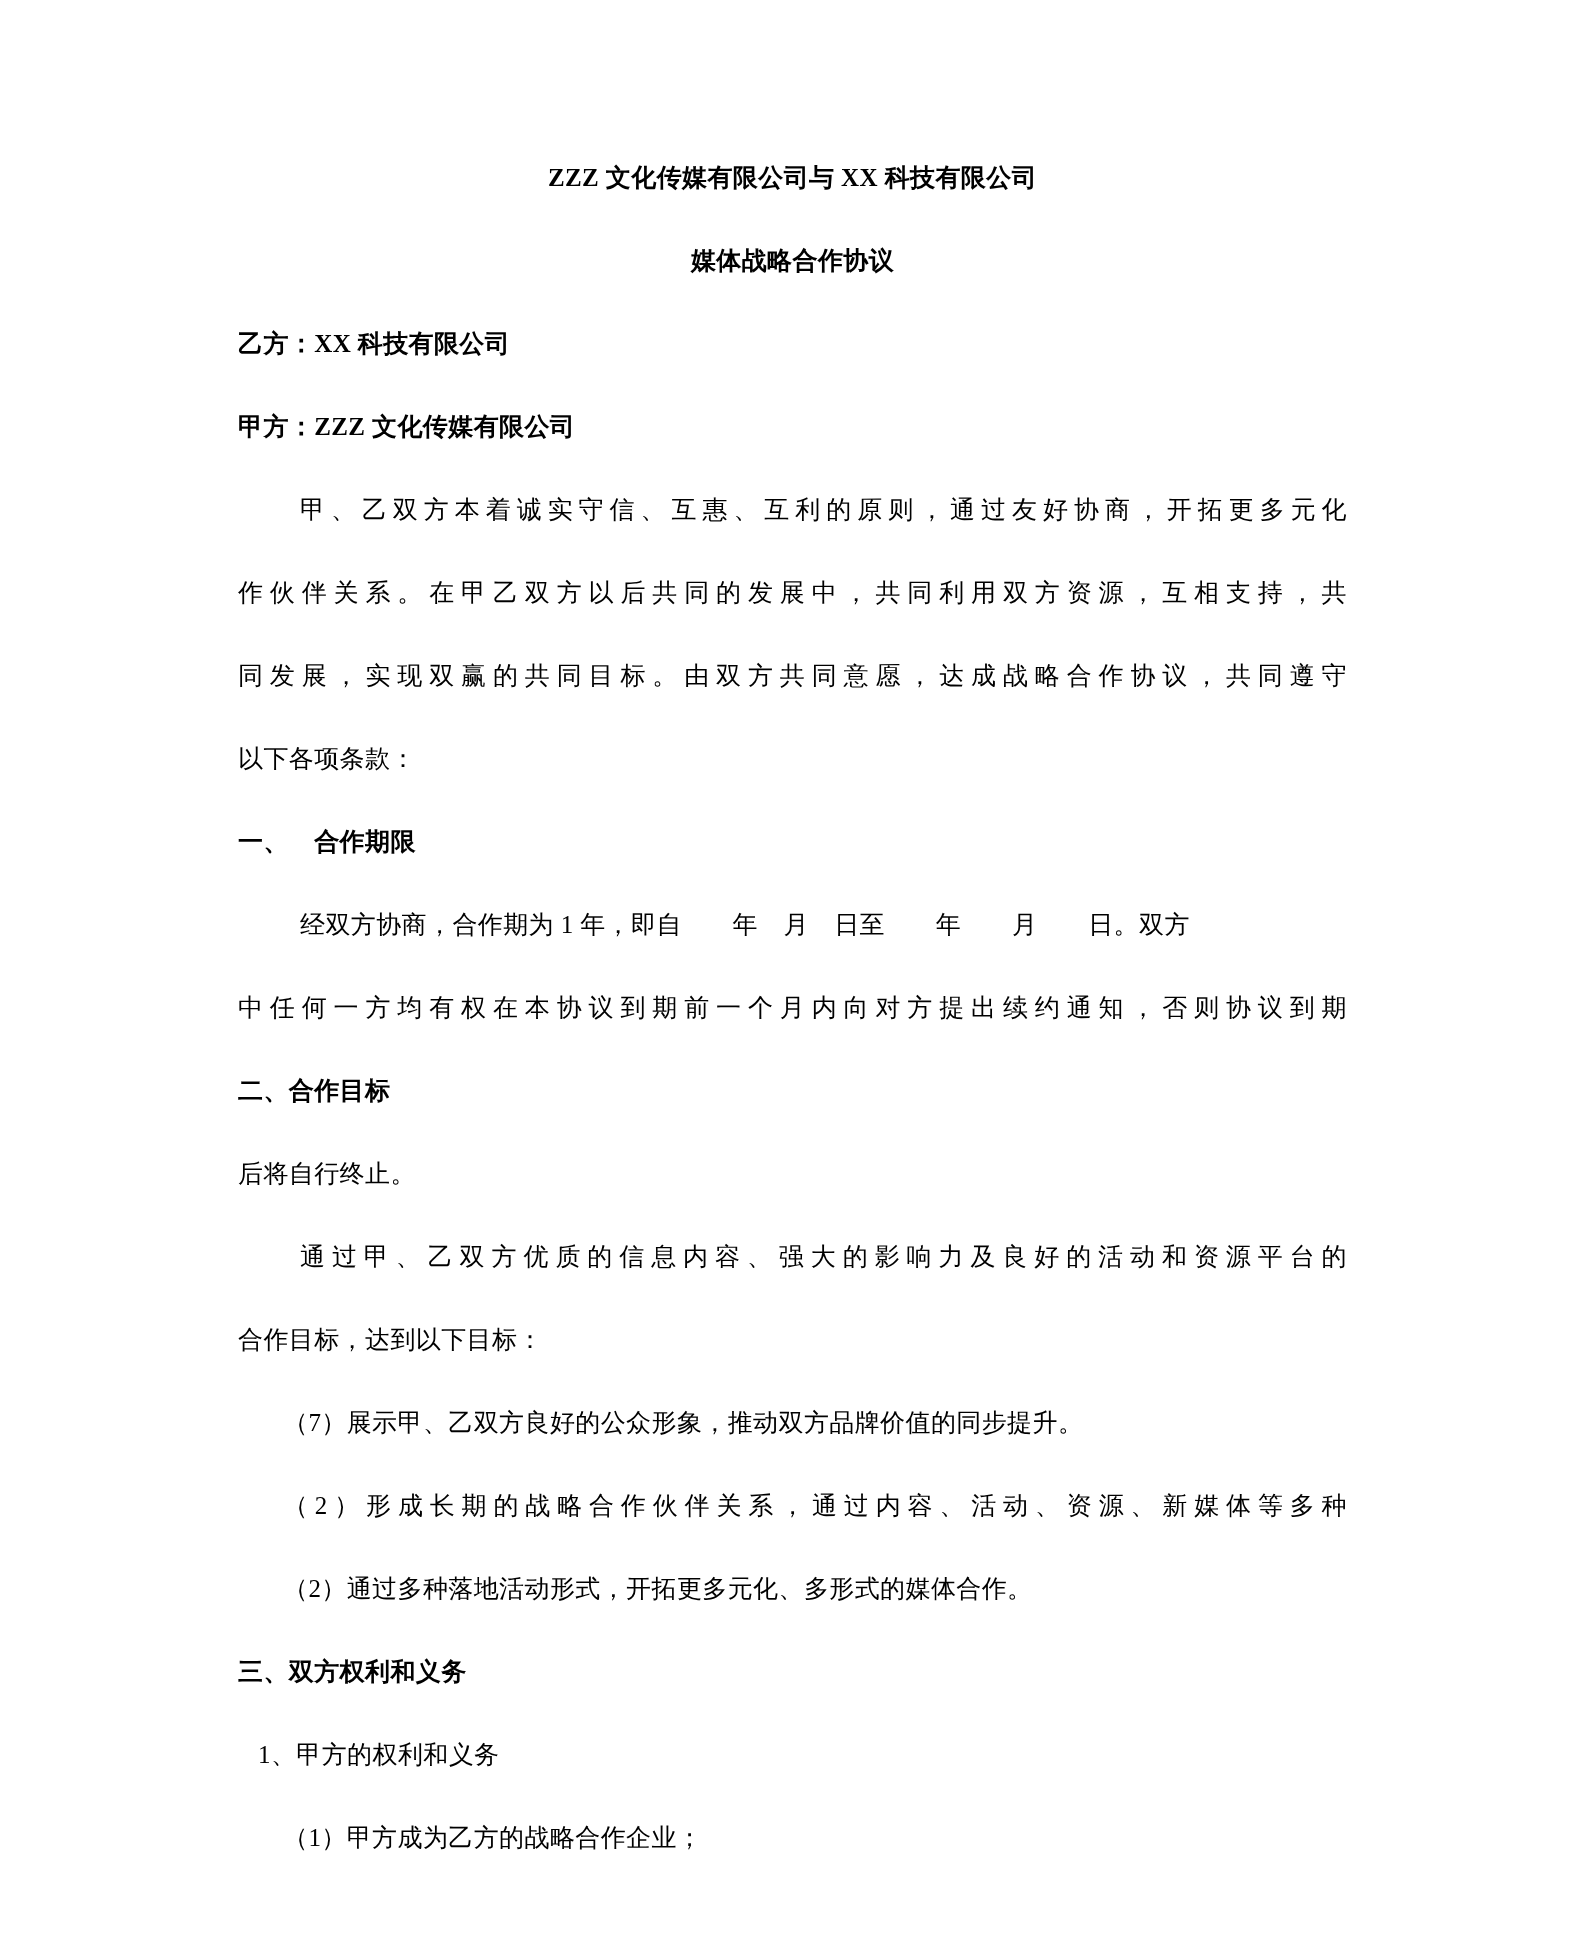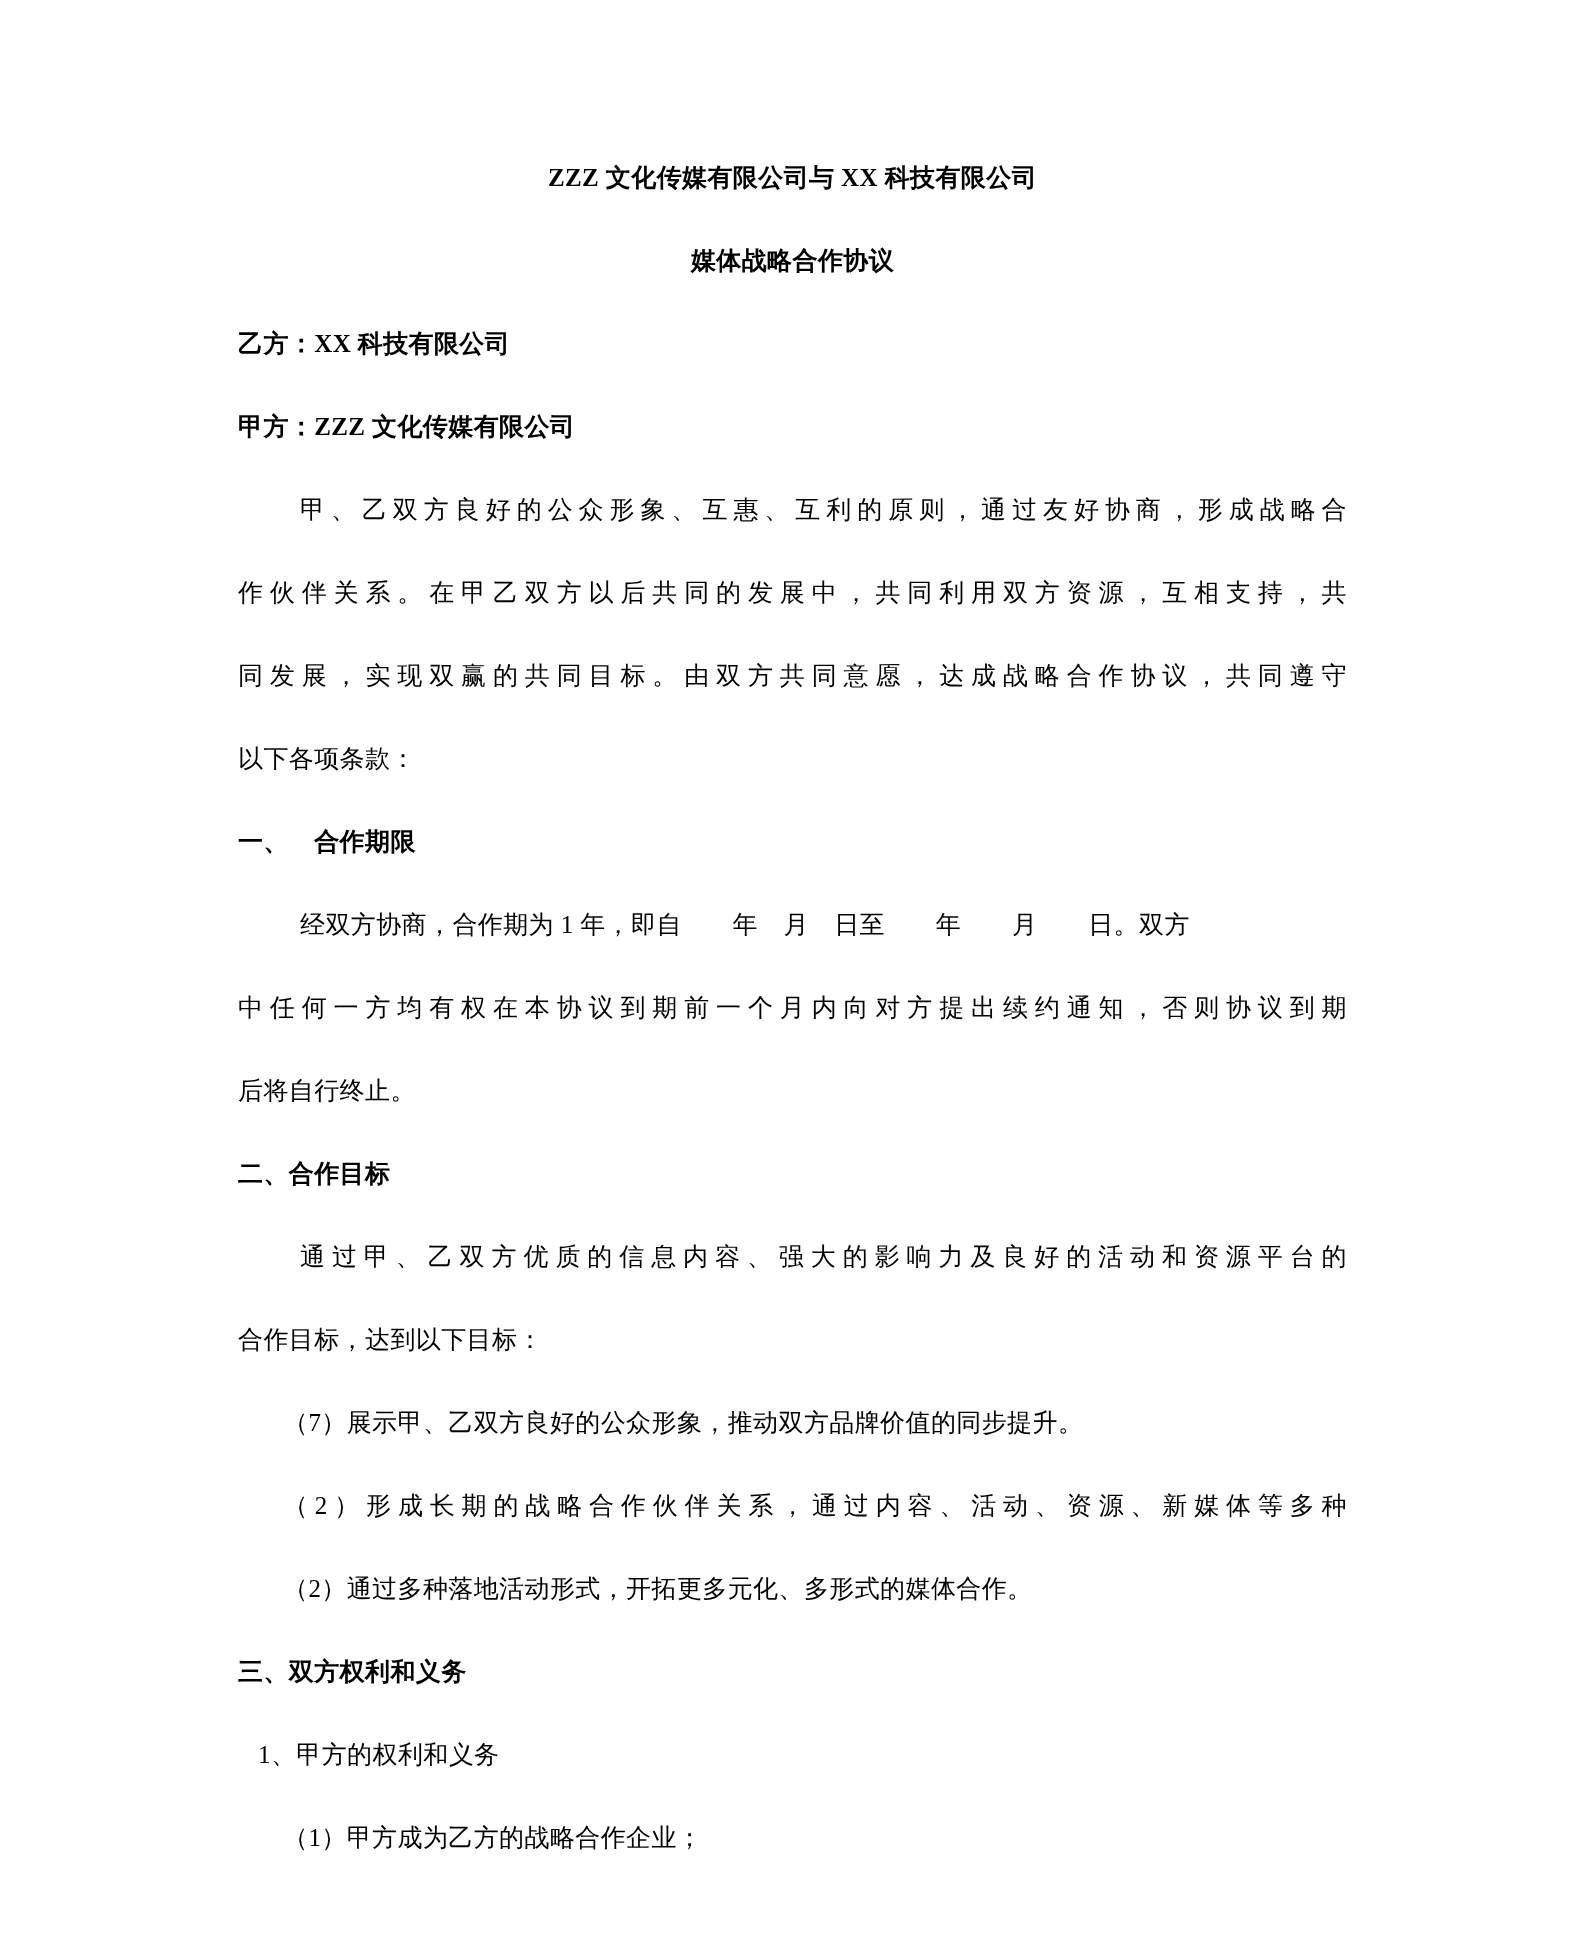--- a/index.html
+++ b/index.html
@@ -47,37 +47,37 @@
 <div class="page">
 
   <div class="line center b">ZZZ 文化传媒有限公司与 XX 科技有限公司</div>
 
   <div class="line center b">媒体战略合作协议</div>
 
   <div class="line b">乙方：XX 科技有限公司</div>
 
   <div class="line b">甲方：ZZZ 文化传媒有限公司</div>
 
-  <div class="line j ind2">甲、乙双方良好的公众形象、互惠、互利的原则，通过友好协商，形成战略合</div>
+  <div class="line j ind2">甲、乙双方本着诚实守信、互惠、互利的原则，通过友好协商，开拓更多元化</div>
 
   <div class="line j">作伙伴关系。在甲乙双方以后共同的发展中，共同利用双方资源，互相支持，共</div>
 
   <div class="line j">同发展，实现双赢的共同目标。由双方共同意愿，达成战略合作协议，共同遵守</div>
 
   <div class="line">以下各项条款：</div>
 
   <div class="line b">一、　合作期限</div>
 
   <div class="line ind2">经双方协商，合作期为 1 年，即自　　年　月　日至　　年　　月　　日。双方</div>
 
   <div class="line j">中任何一方均有权在本协议到期前一个月内向对方提出续约通知，否则协议到期</div>
 
+  <div class="line b">二、合作目标</div>
+
   <div class="line">后将自行终止。</div>
-
-  <div class="line b">二、合作目标</div>
 
   <div class="line j ind2">通过甲、乙双方优质的信息内容、强大的影响力及良好的活动和资源平台的</div>
 
   <div class="line">合作目标，达到以下目标：</div>
 
   <div class="line ind1">（7）展示甲、乙双方良好的公众形象，推动双方品牌价值的同步提升。</div>
 
   <div class="line j ind1">（2）形成长期的战略合作伙伴关系，通过内容、活动、资源、新媒体等多种</div>
 
 

